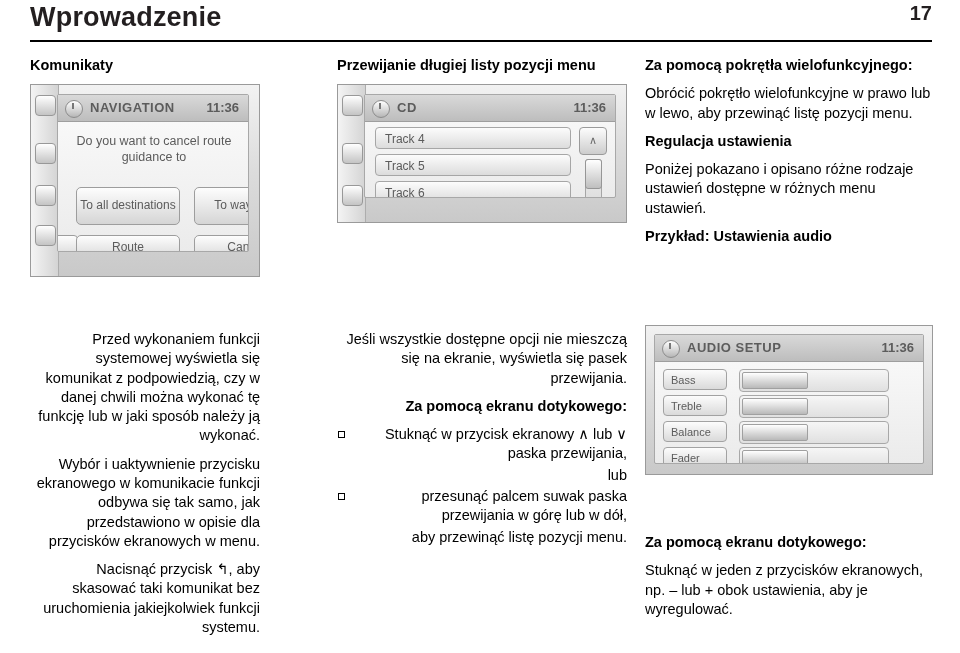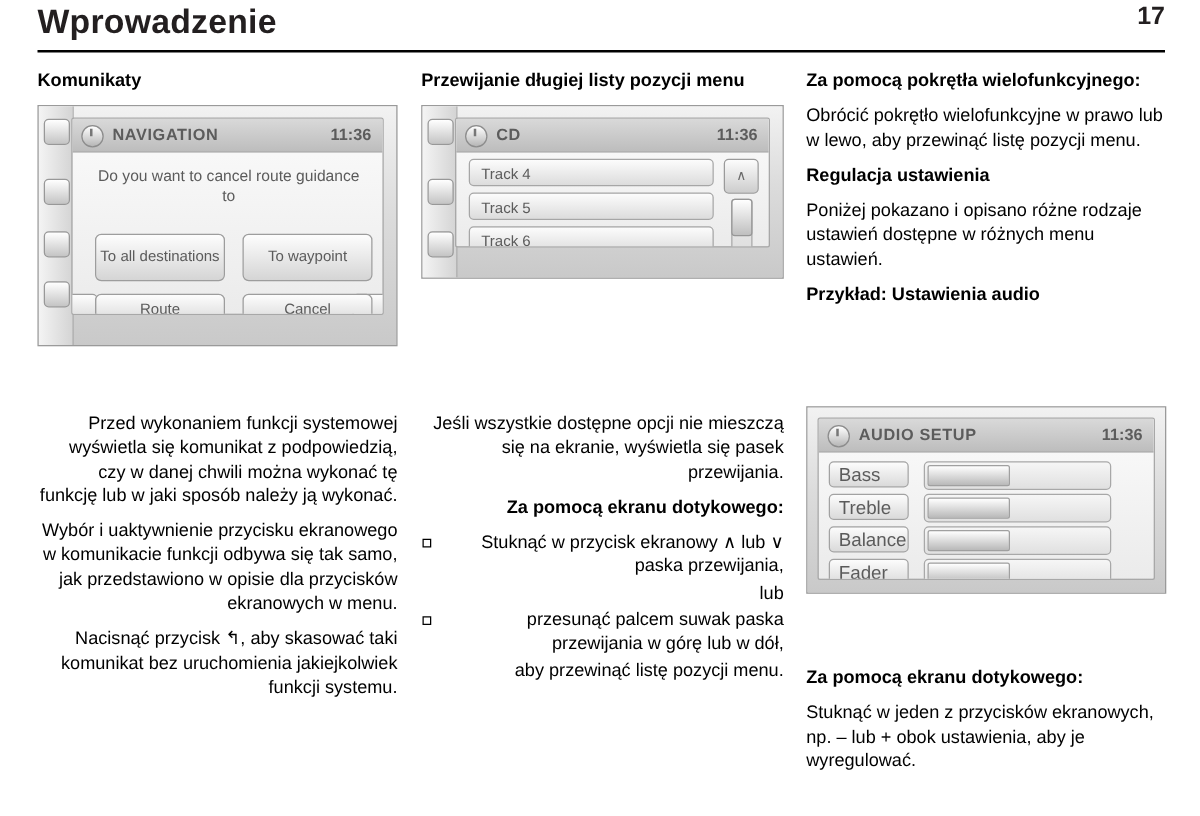--- a/index.html
+++ b/index.html
@@ -51,21 +51,21 @@
     top: 40px;
     height: 2px;
     background: #000;
   }
 
   
   .col {
     position: absolute;
     top: 56px;
   }
-  .col-1 { left: 30px;  width: 288px; }
+  .col-1 { left: 30px;  width: 230px; }
   .col-2 { left: 337px; width: 290px; }
   .col-3 { left: 645px; width: 288px; }
 
   .col-title {
     font-size: 14.5px;
     font-weight: bold;
     line-height: 1.28;
     margin: 0 0 9px 0;
   }
 
@@ -241,21 +241,21 @@
   .as-body { position: absolute; left: 0; top: 26px; right: 0; bottom: 0; }
   .as-row {
     position: absolute;
     left: 8px;
     width: 64px;
     height: 21px;
     border-radius: 4px;
     background: linear-gradient(180deg,#fcfcfc 0%, #dadada 100%);
     border: 1px solid #a2a2a2;
     color: #5b5b5b;
-    font-size: 15px;
+    font-size: 11px;
     line-height: 21px;
     padding-left: 7px;
     box-sizing: border-box;
   }
   .as-bar {
     position: absolute;
     left: 84px;
     width: 148px;
     height: 21px;
     border-radius: 4px;

